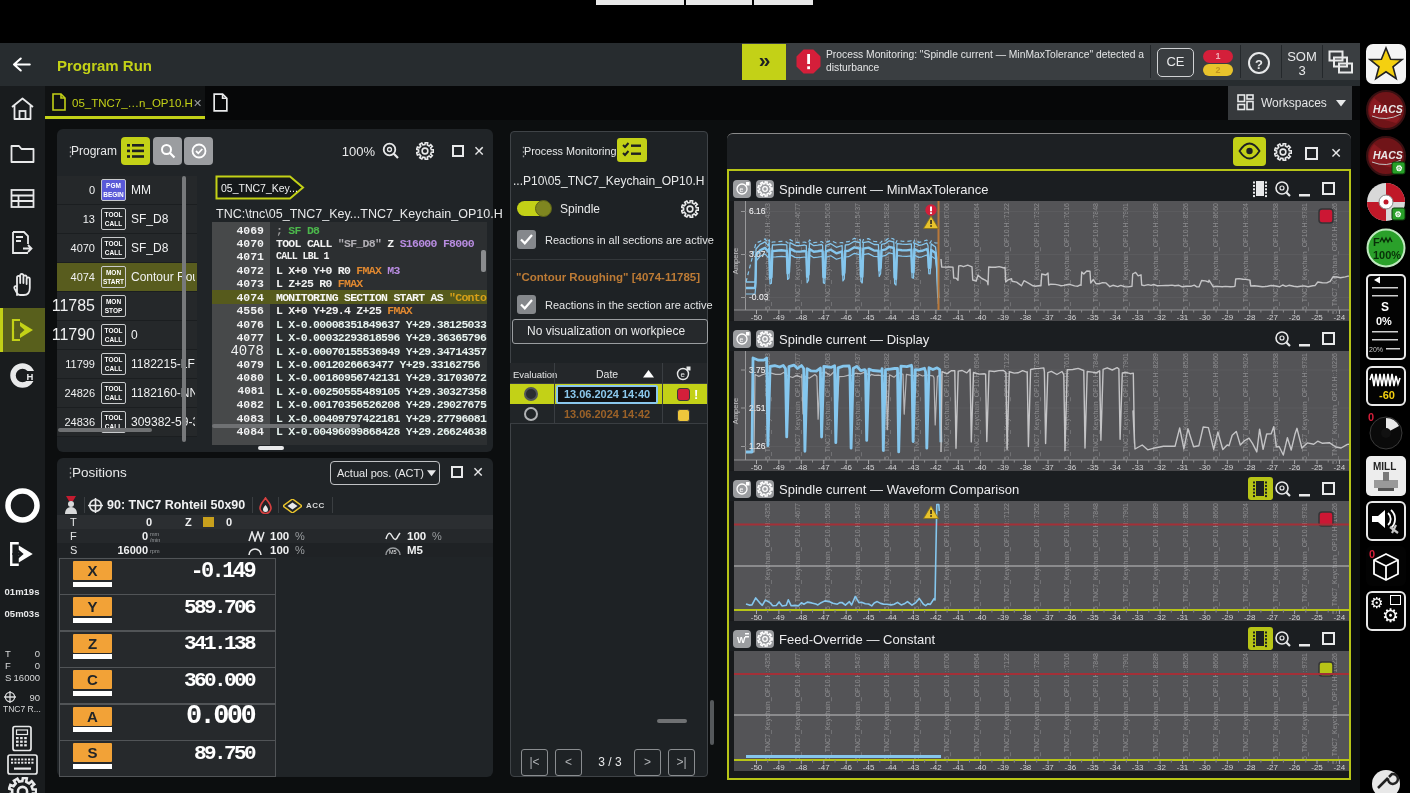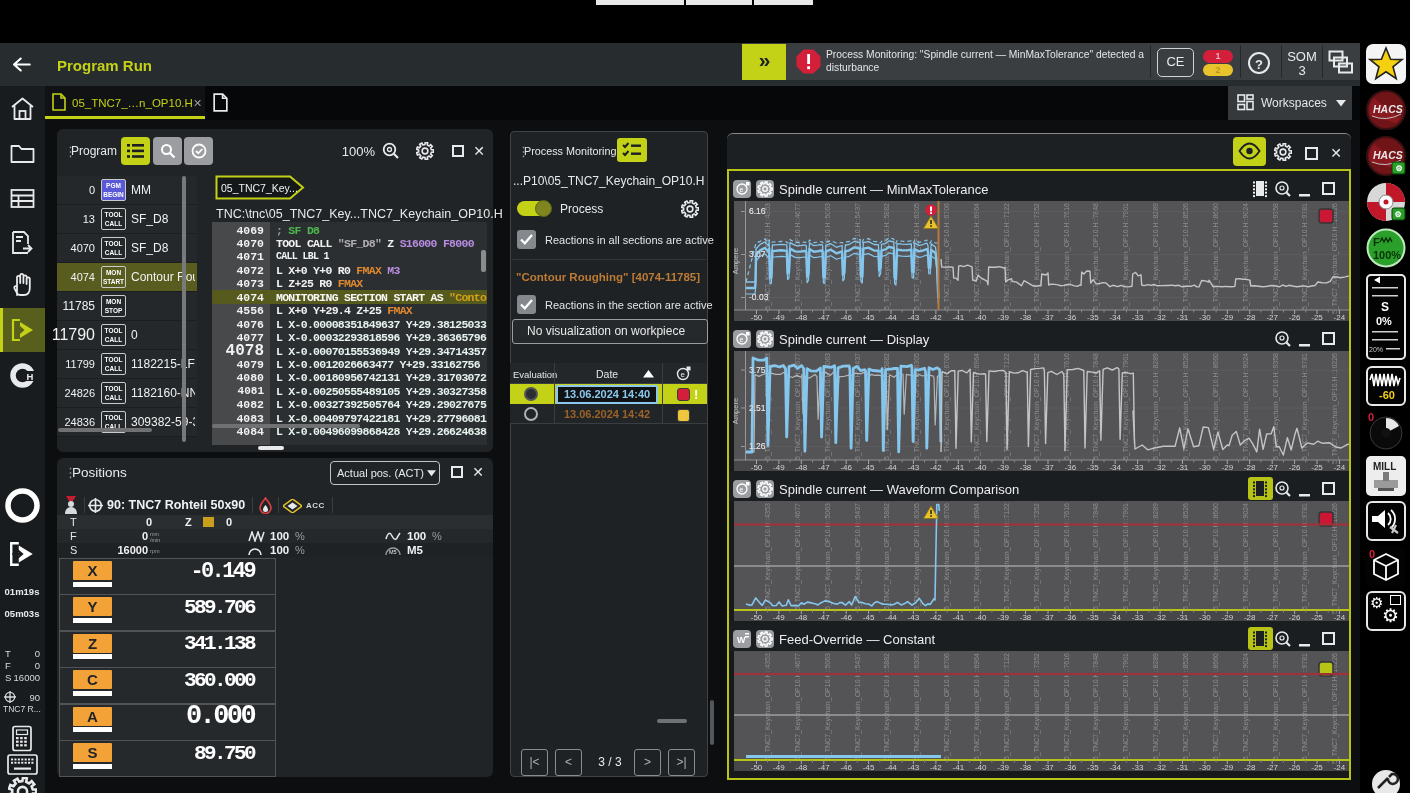--- a/index.html
+++ b/index.html
@@ -211,21 +211,21 @@
 <div class="a" style="left:131px;top:238px;width:64px;height:20px;overflow:hidden">
     <div style="color:#f0f1f2;font-size:12px;line-height:20px;white-space:nowrap">SF_D8</div>
   </div>
 <div class="a" style="left:57px;top:263px;width:140px;height:29px;background:#585c1e;border-bottom:1px solid #1b1e20"></div>
 <div class="a" style="left:95px;top:277px;transform:translateY(-50%);white-space:nowrap;color:#f0f1f2;font-size:11px;transform:translate(-100%,-50%)">4074</div>
 <div class="a" style="left:101px;top:266px;width:25px;height:22px;border:1px solid #c8cacc;border-radius:2px;color:#fff;font-size:6.5px;font-weight:bold;text-align:center;line-height:9px;padding-top:1px">MON<br>START</div>
 <div class="a" style="left:131px;top:267px;width:64px;height:20px;overflow:hidden">
     <div style="color:#f0f1f2;font-size:12px;line-height:20px;white-space:nowrap">Contour Roughi</div>
   </div>
 <div class="a" style="left:57px;top:292px;width:140px;height:29px;background:#25282a;border-bottom:1px solid #1b1e20"></div>
-<div class="a" style="left:95px;top:306px;transform:translateY(-50%);white-space:nowrap;color:#f0f1f2;font-size:12px;transform:translate(-100%,-50%)">11785</div>
+<div class="a" style="left:95px;top:306px;transform:translateY(-50%);white-space:nowrap;color:#f0f1f2;font-size:16px;transform:translate(-100%,-50%)">11785</div>
 <div class="a" style="left:101px;top:295px;width:25px;height:22px;border:1px solid #c8cacc;border-radius:2px;color:#fff;font-size:6.5px;font-weight:bold;text-align:center;line-height:9px;padding-top:1px">MON<br>STOP</div>
 <div class="a" style="left:57px;top:321px;width:140px;height:29px;background:#25282a;border-bottom:1px solid #1b1e20"></div>
 <div class="a" style="left:95px;top:335px;transform:translateY(-50%);white-space:nowrap;color:#f0f1f2;font-size:16px;transform:translate(-100%,-50%)">11790</div>
 <div class="a" style="left:101px;top:324px;width:25px;height:22px;border:1px solid #c8cacc;border-radius:2px;color:#fff;font-size:6.5px;font-weight:bold;text-align:center;line-height:9px;padding-top:1px">TOOL<br>CALL</div>
 <div class="a" style="left:131px;top:325px;width:64px;height:20px;overflow:hidden">
     <div style="color:#f0f1f2;font-size:12px;line-height:20px;white-space:nowrap">0</div>
   </div>
 <div class="a" style="left:57px;top:350px;width:140px;height:29px;background:#25282a;border-bottom:1px solid #1b1e20"></div>
 <div class="a" style="left:95px;top:364px;transform:translateY(-50%);white-space:nowrap;color:#f0f1f2;font-size:11px;transform:translate(-100%,-50%)">11799</div>
 <div class="a" style="left:101px;top:353px;width:25px;height:22px;border:1px solid #c8cacc;border-radius:2px;color:#fff;font-size:6.5px;font-weight:bold;text-align:center;line-height:9px;padding-top:1px">TOOL<br>CALL</div>
@@ -265,30 +265,30 @@
 <div class="a" style="left:276px;top:283.3px;transform:translateY(-50%);white-space:nowrap;font-size:11.5px;font-weight:bold;font-family:'Liberation Mono',monospace;letter-spacing:-0.72px"><span style="color:#f2f2f2">L Z+25 R0 </span><span style="color:#e08830">FMAX</span></div>
 <div class="a" style="left:212px;top:290px;width:275px;height:14px;background:#565a1c"></div>
 <div class="a" style="left:264px;top:296.75px;transform:translateY(-50%);white-space:nowrap;color:#f0f1f2;font-size:11.5px;font-weight:bold;font-family:'Liberation Mono',monospace;transform:translate(-100%,-50%)">4074</div>
 <div class="a" style="left:276px;top:296.75px;transform:translateY(-50%);white-space:nowrap;font-size:11.5px;font-weight:bold;font-family:'Liberation Mono',monospace;letter-spacing:-0.72px"><span style="color:#f8f8f8">MONITORING SECTION START AS </span><span style="color:#d8a018">"Conto</span></div>
 <div class="a" style="left:264px;top:310.2px;transform:translateY(-50%);white-space:nowrap;color:#f0f1f2;font-size:11.5px;font-weight:bold;font-family:'Liberation Mono',monospace;transform:translate(-100%,-50%)">4556</div>
 <div class="a" style="left:276px;top:310.2px;transform:translateY(-50%);white-space:nowrap;font-size:11.5px;font-weight:bold;font-family:'Liberation Mono',monospace;letter-spacing:-0.72px"><span style="color:#f2f2f2">L X+0 Y+29.4 Z+25 </span><span style="color:#e08830">FMAX</span></div>
 <div class="a" style="left:264px;top:323.65px;transform:translateY(-50%);white-space:nowrap;color:#f0f1f2;font-size:11.5px;font-weight:bold;font-family:'Liberation Mono',monospace;transform:translate(-100%,-50%)">4076</div>
 <div class="a" style="left:276px;top:323.65px;transform:translateY(-50%);white-space:nowrap;font-size:11.5px;font-weight:bold;font-family:'Liberation Mono',monospace;letter-spacing:-0.72px"><span style="color:#e6f2ee">L X-0.00008351849637 Y+29.38125033</span></div>
 <div class="a" style="left:264px;top:337.1px;transform:translateY(-50%);white-space:nowrap;color:#f0f1f2;font-size:11.5px;font-weight:bold;font-family:'Liberation Mono',monospace;transform:translate(-100%,-50%)">4077</div>
 <div class="a" style="left:276px;top:337.1px;transform:translateY(-50%);white-space:nowrap;font-size:11.5px;font-weight:bold;font-family:Liberation Mono, monospace;letter-spacing:-0.72px"><span style="color:#e6f2ee">L X-0.00032293818596 Y+29.36365796</span></div>
-<div class="a" style="left:264px;top:350.55px;transform:translateY(-50%);white-space:nowrap;color:#f0f1f2;font-size:16px;font-weight:bold;font-family:'Liberation Mono',monospace;transform:translate(-100%,-50%)">4078</div>
+<div class="a" style="left:264px;top:350.55px;transform:translateY(-50%);white-space:nowrap;color:#f0f1f2;font-size:14px;font-weight:normal;font-family:'Liberation Mono',monospace;transform:translate(-100%,-50%)">4078</div>
 <div class="a" style="left:276px;top:350.55px;transform:translateY(-50%);white-space:nowrap;font-size:11.5px;font-weight:bold;font-family:'Liberation Mono',monospace;letter-spacing:-0.72px"><span style="color:#e6f2ee">L X-0.00070155536949 Y+29.34714357</span></div>
 <div class="a" style="left:264px;top:364.0px;transform:translateY(-50%);white-space:nowrap;color:#f0f1f2;font-size:11.5px;font-weight:bold;font-family:'Liberation Mono',monospace;transform:translate(-100%,-50%)">4079</div>
 <div class="a" style="left:276px;top:364.0px;transform:translateY(-50%);white-space:nowrap;font-size:11.5px;font-weight:bold;font-family:'Liberation Mono',monospace;letter-spacing:-0.72px"><span style="color:#e6f2ee">L X-0.0012026663477 Y+29.33162756</span></div>
 <div class="a" style="left:264px;top:377.45px;transform:translateY(-50%);white-space:nowrap;color:#f0f1f2;font-size:11.5px;font-weight:bold;font-family:'Liberation Mono',monospace;transform:translate(-100%,-50%)">4080</div>
 <div class="a" style="left:276px;top:377.45px;transform:translateY(-50%);white-space:nowrap;font-size:11.5px;font-weight:bold;font-family:'Liberation Mono',monospace;letter-spacing:-0.72px"><span style="color:#e6f2ee">L X-0.00180956742131 Y+29.31703072</span></div>
 <div class="a" style="left:264px;top:390.9px;transform:translateY(-50%);white-space:nowrap;color:#f0f1f2;font-size:11px;font-weight:bold;font-family:'Liberation Mono',monospace;transform:translate(-100%,-50%)">4081</div>
 <div class="a" style="left:276px;top:390.9px;transform:translateY(-50%);white-space:nowrap;font-size:11.5px;font-weight:bold;font-family:'Liberation Mono',monospace;letter-spacing:-0.72px"><span style="color:#e6f2ee">L X-0.00250555489105 Y+29.30327358</span></div>
 <div class="a" style="left:264px;top:404.35px;transform:translateY(-50%);white-space:nowrap;color:#f0f1f2;font-size:11.5px;font-weight:bold;font-family:'Liberation Mono',monospace;transform:translate(-100%,-50%)">4082</div>
-<div class="a" style="left:276px;top:404.35px;transform:translateY(-50%);white-space:nowrap;font-size:11.5px;font-weight:bold;font-family:'Liberation Mono',monospace;letter-spacing:-0.72px"><span style="color:#e6f2ee">L X-0.00327392505764 Y+29.29027675</span></div>
+<div class="a" style="left:276px;top:404.35px;transform:translateY(-50%);white-space:nowrap;font-size:11.5px;font-weight:bold;font-family:'Liberation Mono',monospace;letter-spacing:-0.72px"><span style="color:#e6f2ee">L X-0.00170356526208 Y+29.29027675</span></div>
 <div class="a" style="left:264px;top:417.79999999999995px;transform:translateY(-50%);white-space:nowrap;color:#f0f1f2;font-size:11.5px;font-weight:bold;font-family:'Liberation Mono',monospace;transform:translate(-100%,-50%)">4083</div>
 <div class="a" style="left:276px;top:417.79999999999995px;transform:translateY(-50%);white-space:nowrap;font-size:11.5px;font-weight:bold;font-family:'Liberation Mono',monospace;letter-spacing:-0.72px"><span style="color:#e6f2ee">L X-0.00409797422181 Y+29.27796081</span></div>
 <div class="a" style="left:264px;top:431.25px;transform:translateY(-50%);white-space:nowrap;color:#f0f1f2;font-size:11.5px;font-weight:bold;font-family:'Liberation Mono',monospace;transform:translate(-100%,-50%)">4084</div>
 <div class="a" style="left:276px;top:431.25px;transform:translateY(-50%);white-space:nowrap;font-size:11.5px;font-weight:bold;font-family:'Liberation Mono',monospace;letter-spacing:-0.72px"><span style="color:#e6f2ee">L X-0.00496099868428 Y+29.26624638</span></div>
 <div class="a" style="left:481px;top:250px;width:5px;height:22px;background:#8a8c8e;border-radius:2px"></div>
 <div class="a" style="left:212px;top:424px;width:148px;height:4px;background:#6f7173;border-radius:2px"></div>
 <div class="a" style="left:258px;top:446px;width:26px;height:4px;background:#e8e9ea;border-radius:2px"></div>
 <div class="a" style="left:57px;top:458px;width:436px;height:319px;background:#202427;border-radius:6px"></div>
 <div class="a" style="left:64px;top:472px;transform:translateY(-50%);white-space:nowrap;color:#9a9da0;font-size:13px">⋮</div>
 <div class="a" style="left:72px;top:472px;transform:translateY(-50%);white-space:nowrap;color:#e8e9ea;font-size:13.5px">Positions</div>
@@ -391,21 +391,21 @@
       <path d="M1 11 L3 13 L6.5 9"></path>
     </g>
     <g fill="#1d2023">
       <rect x="9" y="2.5" width="10" height="2.4"></rect>
       <rect x="9" y="10.5" width="10" height="2.4"></rect>
     </g>
   </svg>
 <div class="a" style="left:513px;top:181px;transform:translateY(-50%);white-space:nowrap;color:#e8e9ea;font-size:12px">...P10\05_TNC7_Keychain_OP10.H</div>
 <div class="a" style="left:517px;top:201px;width:33px;height:15px;background:#c3d117;border-radius:8px"></div>
 <div class="a" style="left:535px;top:200px;width:17px;height:17px;background:#7f8620;border:1px solid #5c6218;border-radius:50%"></div>
-<div class="a" style="left:560px;top:209px;transform:translateY(-50%);white-space:nowrap;color:#e8e9ea;font-size:12px">Process</div>
+<div class="a" style="left:560px;top:209px;transform:translateY(-50%);white-space:nowrap;color:#e8e9ea;font-size:12px">Spindle</div>
 <svg class="a" style="left:681px;top:200px" width="18" height="18" viewBox="0 0 17 17">
     <polygon points="14.49,7.35 16.51,7.33 16.51,9.67 14.49,9.65 13.83,11.47 15.39,12.76 13.89,14.55 12.35,13.23 10.67,14.20 11.04,16.19 8.74,16.60 8.41,14.60 6.50,14.26 5.51,16.03 3.48,14.86 4.51,13.11 3.27,11.63 1.37,12.34 0.57,10.14 2.48,9.47 2.48,7.53 0.57,6.86 1.37,4.66 3.27,5.37 4.51,3.89 3.48,2.14 5.51,0.97 6.50,2.74 8.41,2.40 8.74,0.40 11.04,0.81 10.67,2.80 12.35,3.77 13.89,2.45 15.39,4.24 13.83,5.53" fill="none" stroke="#e8e9ea" stroke-width="1.5"></polygon>
     <circle cx="8.5" cy="8.5" r="2.7" stroke="#e8e9ea" stroke-width="1.5" fill="none"></circle>
   </svg>
 <div class="a" style="left:517px;top:230px;width:19px;height:19px;background:#85888c;border-radius:3px"></div>
 <svg class="a" style="left:520px;top:234px" width="13" height="11" viewBox="0 0 13 11">
     <path d="M1 5.5 L4.8 9.3 L12 1" stroke="#fff" stroke-width="2.2" fill="none"></path>
   </svg>
 <div class="a" style="left:545px;top:240px;transform:translateY(-50%);white-space:nowrap;color:#e4e5e6;font-size:11px">Reactions in all sections are active</div>
 <div class="a" style="left:512px;top:259px;width:194px;height:1px;background:#33373a"></div>

